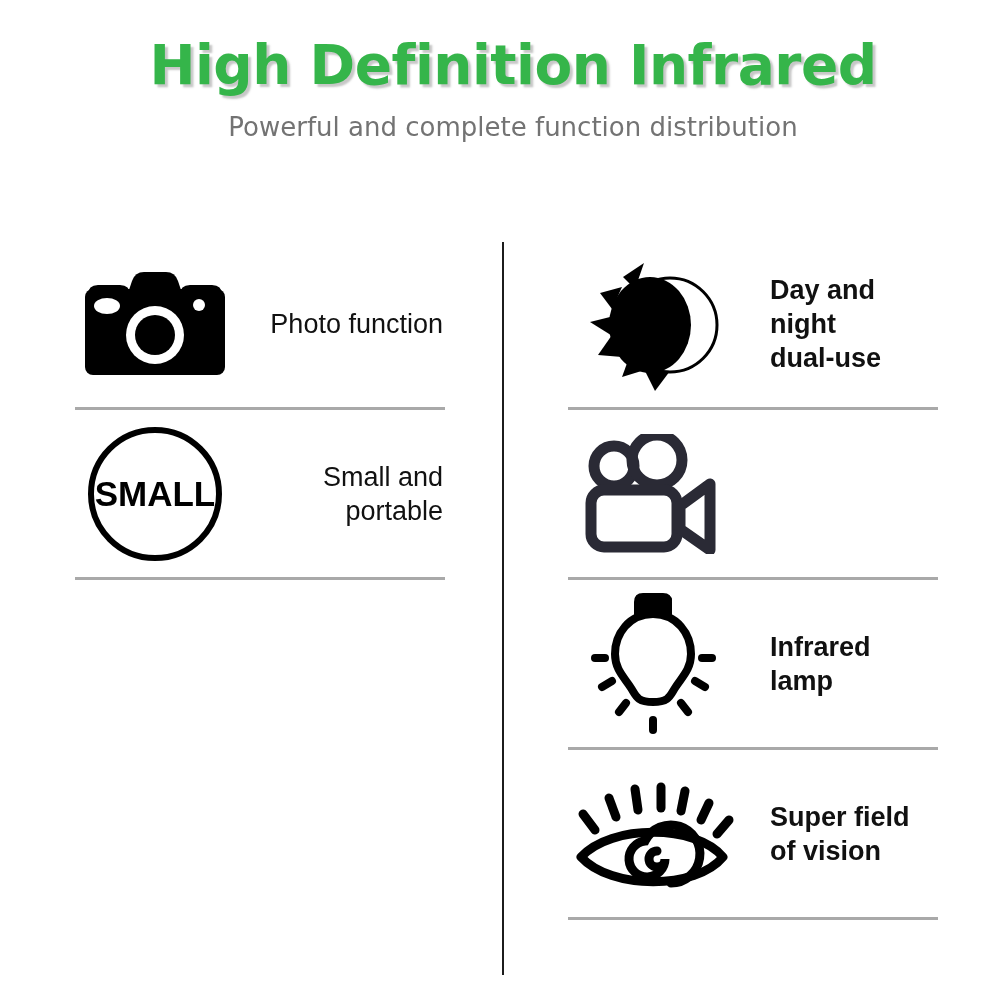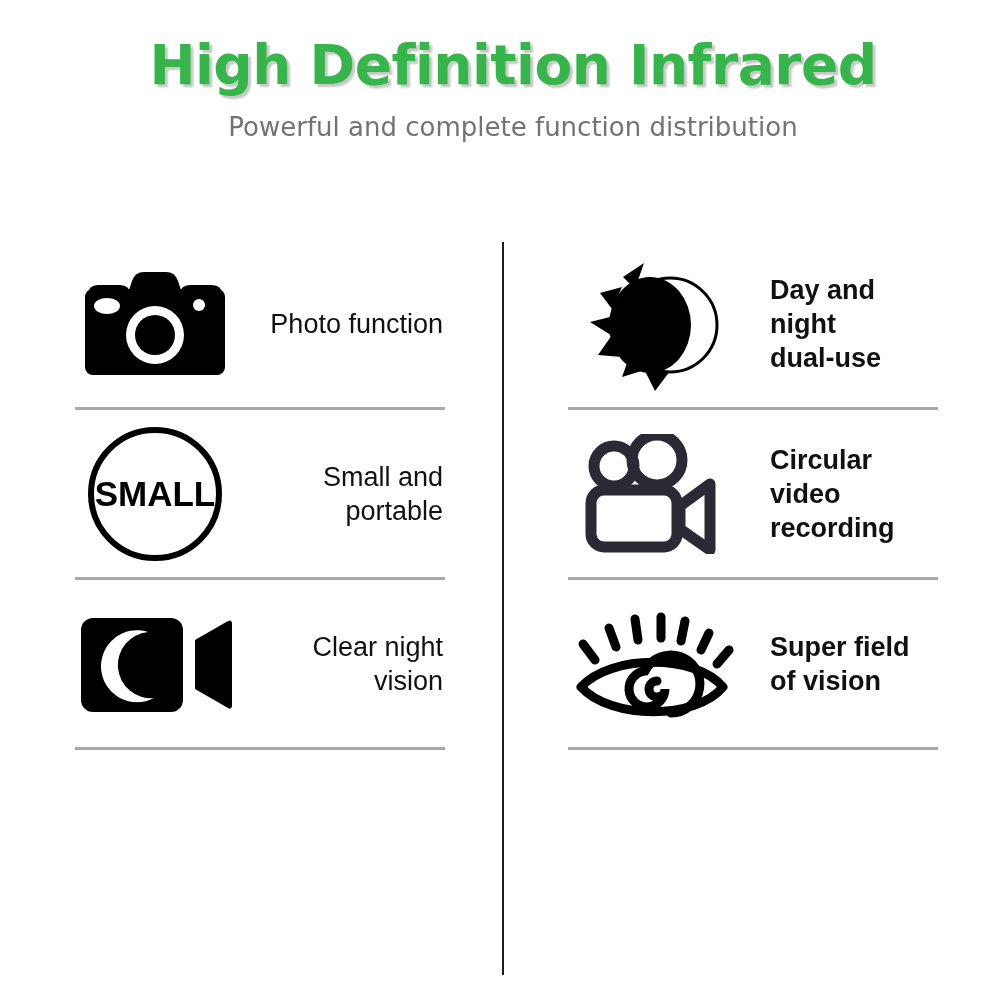--- a/index.html
+++ b/index.html
@@ -145,34 +145,20 @@
           <svg width="140" height="140" viewBox="0 0 140 140">
             <circle cx="70" cy="70" r="64" fill="none" stroke="#000000" stroke-width="6"></circle>
             <text x="70" y="82" text-anchor="middle" font-family="Liberation Sans, sans-serif" font-size="35" font-weight="bold" fill="#000000">SMALL</text>
           </svg>
         </div>
         <div class="label">Small and<br>portable</div>
       </div>
       <div class="hrule"></div>
     </div>
 
-    <div class="row">
-      <div class="row-inner">
-        <div class="icon-box">
-          <svg width="155" height="105" viewBox="0 0 155 105">
-            <rect x="3" y="6" width="102" height="94" rx="12" fill="#000000"></rect>
-            <path fill="#ffffff" d="
-              M70,20 a36,36 0 1,0 6,66 a30,30 0 1,1 -6,-66 z"></path>
-            <path fill="#000000" d="M117,28 L150,9 q4,-2 4,3 v81 q0,5 -4,3 L117,77 z"></path>
-          </svg>
-        </div>
-        <div class="label">Clear night<br>vision</div>
-      </div>
-      <div class="hrule"></div>
-    </div>
 
 
   </div>
 
   <div class="col col-right">
 
     <div class="row">
       <div class="row-inner">
         <div class="icon-box">
           <svg width="150" height="155" viewBox="0 0 150 155">
@@ -198,25 +184,51 @@
         <div class="icon-box">
           <svg width="145" height="120" viewBox="0 0 145 120">
             <g fill="none" stroke="#2a2a35" stroke-width="11" stroke-linejoin="round" stroke-linecap="round">
               <circle cx="33" cy="32" r="20"></circle>
               <circle cx="76" cy="26" r="25"></circle>
               <rect x="10" y="56" width="86" height="57" rx="13"></rect>
               <path d="M99,72 L129,50 v66 L99,95 z"></path>
             </g>
           </svg>
         </div>
-        <div class="label">Circular video<br>recording</div>
-      </div>
-      <div class="hrule"></div>
-    </div>
-
+      </div>
+      <div class="hrule"></div>
+    </div>
+
+    <div class="row">
+      <div class="row-inner">
+        <div class="icon-box">
+          <svg width="145" height="145" viewBox="0 0 145 145">
+            <g fill="none" stroke="#000000" stroke-width="8" stroke-linecap="round" stroke-linejoin="round">
+              <path d="M72,22 C48,22 34,42 34,62 C34,78 44,86 50,96
+                       C55,104 56,110 72,110 C88,110 89,104 94,96
+                       C100,86 110,78 110,62 C110,42 96,22 72,22 Z"></path>
+              <path d="M57,24 v-14 q0,-5 5,-5 h20 q5,0 5,5 v14"></path>
+              <line x1="58" y1="16" x2="87" y2="16"></line>
+              <line x1="58" y1="8" x2="87" y2="8"></line>
+            </g>
+            <g stroke="#000000" stroke-width="8" stroke-linecap="round">
+              <line x1="14" y1="66" x2="24" y2="66"></line>
+              <line x1="121" y1="66" x2="131" y2="66"></line>
+              <line x1="21" y1="95" x2="31" y2="89"></line>
+              <line x1="114" y1="89" x2="124" y2="95"></line>
+              <line x1="38" y1="120" x2="45" y2="111"></line>
+              <line x1="100" y1="111" x2="107" y2="120"></line>
+              <line x1="72" y1="128" x2="72" y2="138"></line>
+            </g>
+          </svg>
+        </div>
+        <div class="label">Infrared lamp</div>
+      </div>
+      <div class="hrule"></div>
+    </div>
 
     <div class="row">
       <div class="row-inner">
         <div class="icon-box">
           <svg width="165" height="125" viewBox="0 0 165 125">
             <g stroke="#000000" stroke-width="9" stroke-linecap="round" fill="none">
               <line x1="12" y1="42" x2="24" y2="58"></line>
               <line x1="38" y1="26" x2="45" y2="45"></line>
               <line x1="64" y1="17" x2="67" y2="38"></line>
               <line x1="90" y1="15" x2="90" y2="36"></line>

